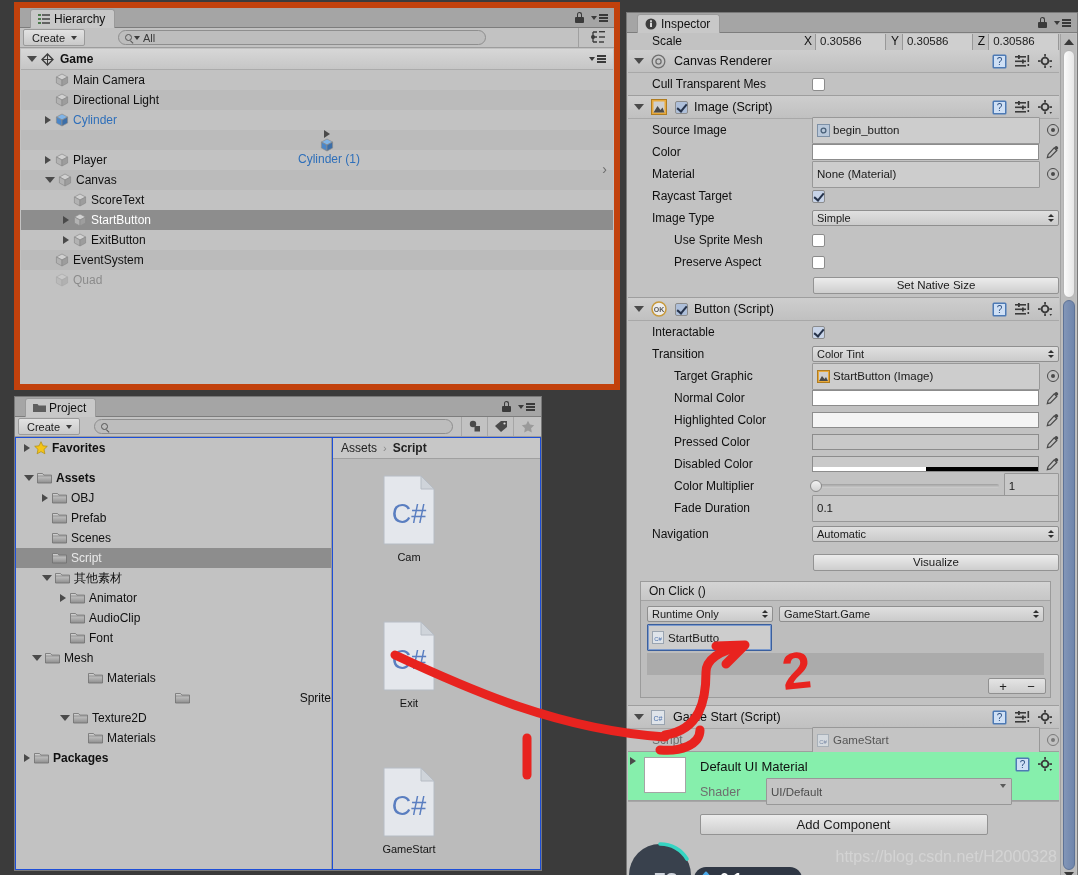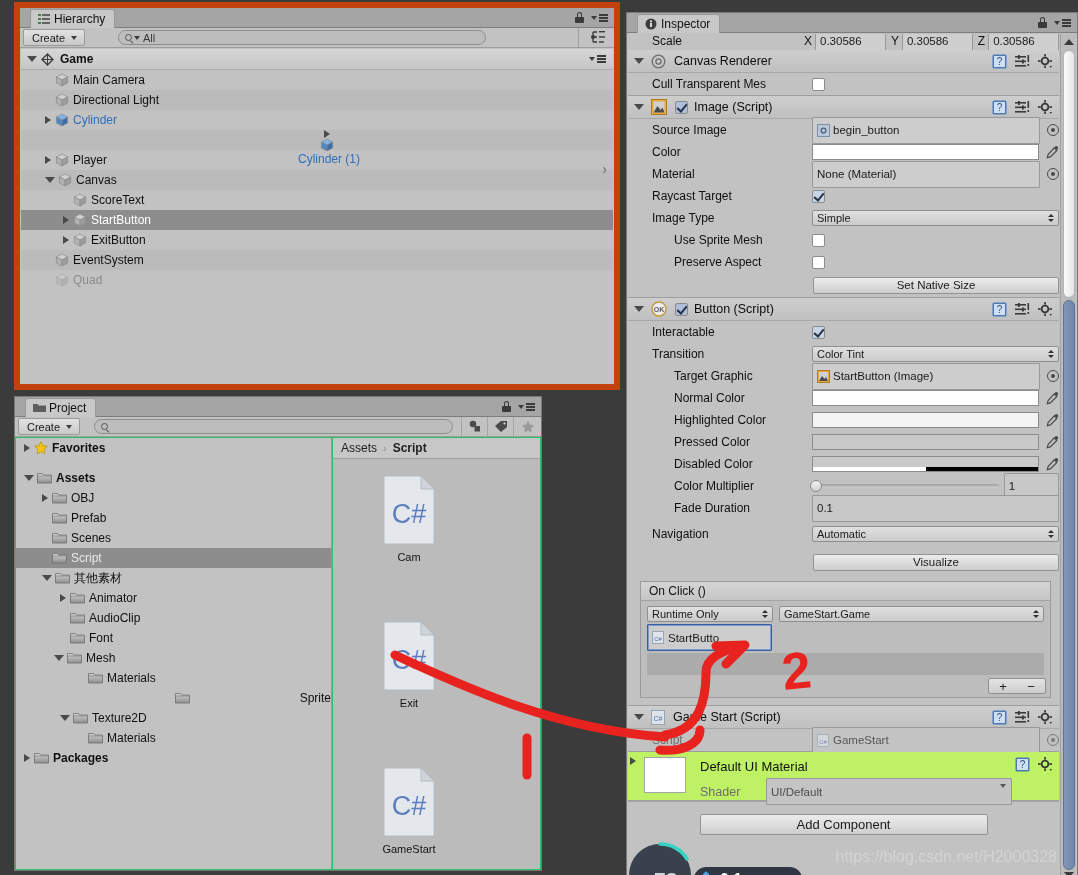--- a/index.html
+++ b/index.html
@@ -76,21 +76,21 @@
   .hrow.scene { background:linear-gradient(#d7d7d7,#c6c6c6); font-weight:bold; height:21px; border-bottom:1px solid #ababab;}
   .tri { width:0;height:0;border-top:4px solid transparent;border-bottom:4px solid transparent;border-left:6px solid #4a4a4a; margin-right:4px; flex:none;}
   .tri.open { border-left:5px solid transparent;border-right:5px solid transparent;border-top:6px solid #4a4a4a;border-bottom:none; margin-right:3px;}
   .tri.hide { visibility:hidden; }
   .cube { width:14px;height:14px;margin-right:4px;flex:none;position:relative; }
   .cube svg{display:block}
   .hrow.dim .cube{opacity:.45}
 
   
   #project { left:14px; top:396px; width:528px; height:475px;
-     background:#22c55e; border:1px solid #787878;}
+     background:#1d4ed8; border:1px solid #787878;}
   #proj-tree { position:absolute; left:1px; top:41px; width:316px; bottom:1px; background:#c2c2c2; border-right:1px solid #9c9c9c; overflow:hidden;}
   .prow { height:20px; display:flex; align-items:center; color:#101010; font-size:12px; }
   .prow.sel { background:#8d8d8d; color:#e9e9e9;}
   .folder { width:15px;height:12px;margin-right:4px;flex:none; }
   .star { width:14px;height:14px;margin-right:4px;flex:none;}
   #proj-grid { position:absolute; left:318px; top:41px; right:1px; bottom:1px; background:#bbbbbb; overflow:hidden;}
   .crumb { height:21px; background:#c7c7c7; border-bottom:1px solid #a0a0a0;
       display:flex; align-items:center; padding-left:8px; gap:6px; font-size:12px; color:#222;}
   .crumb .sep{color:#8a8a8a;font-size:11px}
   .crumb b{font-weight:bold}
@@ -559,21 +559,21 @@
                 <linearGradient id="fg" x1="0" y1="0" x2="0" y2="1">
                   <stop offset="0" stop-color="#d4d4d4"></stop>
                   <stop offset="1" stop-color="#8e8e8e"></stop>
                 </linearGradient>
               </defs>
               <path d="M0.5 1.5 h5 l1.4 1.6 H14.5 V11 H0.5 Z" fill="url(#fg)" stroke="#6e6e6e" stroke-width=".8"></path>
               <path d="M0.5 4 H14.5" stroke="#7a7a7a" stroke-width=".6"></path>
             </svg></span>
           <span>Font</span>
         </div>
-        <div class="prow" style="padding-left: 38px; text-align: right;">
+        <div class="prow" style="padding-left: 16px; text-align: right;">
           <span class="tri open"></span>
           <span class="folder"><svg width="15" height="12" viewBox="0 0 15 12">
               <defs>
                 <linearGradient id="fg" x1="0" y1="0" x2="0" y2="1">
                   <stop offset="0" stop-color="#d4d4d4"></stop>
                   <stop offset="1" stop-color="#8e8e8e"></stop>
                 </linearGradient>
               </defs>
               <path d="M0.5 1.5 h5 l1.4 1.6 H14.5 V11 H0.5 Z" fill="url(#fg)" stroke="#6e6e6e" stroke-width=".8"></path>
               <path d="M0.5 4 H14.5" stroke="#7a7a7a" stroke-width=".6"></path>
@@ -1111,21 +1111,21 @@
             <span class="chip"><svg width="12" height="13" viewBox="0 0 12 13">
                   <rect x="0.5" y="0.5" width="11" height="12" fill="#d4d9de" stroke="#a8b0b8"></rect>
                   <text x="6" y="9.5" font-size="6" font-family="Liberation Sans" text-anchor="middle" fill="#7a8aa5">C#</text>
                 </svg></span>
             <span>GameStart</span>
           </span>
           <span class="picker" style="margin-left:7px;opacity:.6"></span>
         </div>
       </div>
 
-      <div class="sect" style="background:#bef264">
+      <div class="sect" style="background:#86efac">
         <div style="height:48px;position:relative;display:flex;align-items:flex-start;padding-top:5px">
           <span style="width:14px;display:flex;align-items:flex-end;justify-content:center;padding-bottom:10px">
             <span class="tri" style="border-left:6px solid #4a4a4a"></span>
           </span>
           <span style="width:42px;height:36px;background:#ffffff;border:1px solid #a5a5a5;margin-left:2px"></span>
           <span style="margin-left:14px;flex:1">
             <span style="display:block;font-size:13px;color:#101010;margin-top:2px">Default UI Material</span>
             <span style="display:flex;align-items:center;margin-top:4px">
               <span style="width:66px;font-size:12.5px;color:#6e6e6e">Shader</span>
               <span class="field" style="width:246px;background:#c4c4c4;color:#4c4c4c;position:relative">

